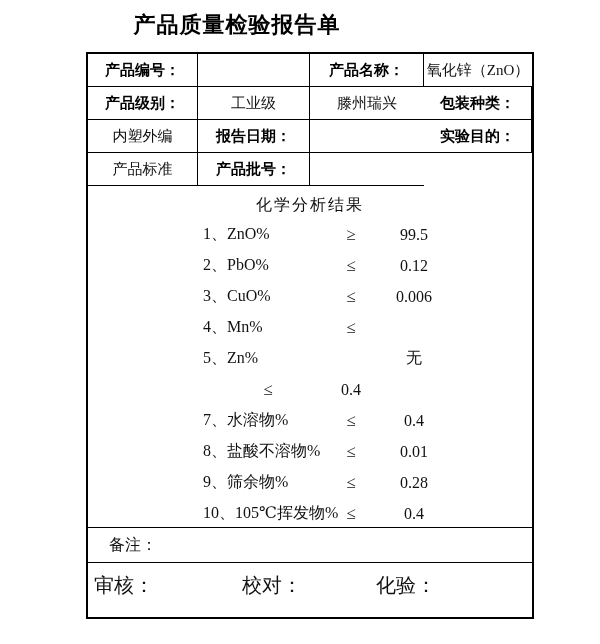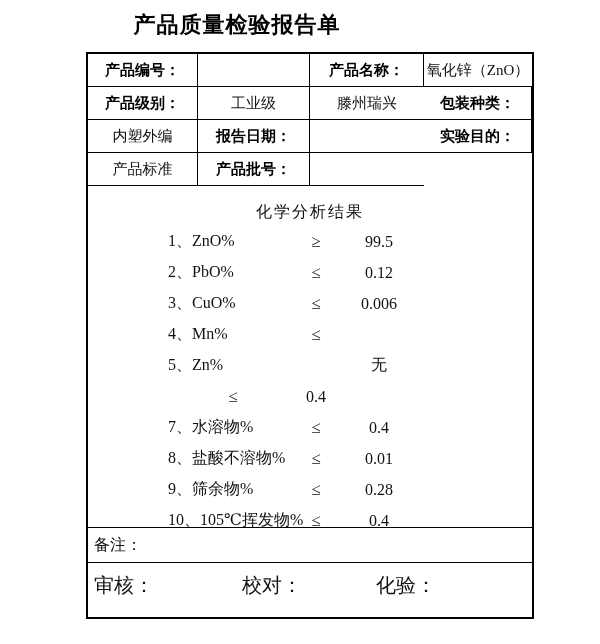--- a/index.html
+++ b/index.html
@@ -58,40 +58,40 @@
     height: 342px;
     overflow: hidden;
   }
   .chem-title {
     height: 28px;
     display: flex;
     align-items: center;
     justify-content: center;
     font-size: 16px;
     letter-spacing: 2px;
-    margin-top: 12px;
+    margin-top: 5px;
   }
   .chem-row {
     display: grid;
     grid-template-columns: 130px 36px 90px;
-    padding-left: 80px;
+    padding-left: 115px;
     height: 31px;
     align-items: center;
     font-size: 16px;
   }
   .chem-name { white-space: nowrap; overflow: visible; }
   .chem-cmp { text-align: center; font-size: 17px; }
   .chem-val { text-align: center; }
   
   .remarks {
     border-bottom: 1px solid #000;
     height: 35px;
     display: flex;
     align-items: center;
-    padding-left: 6px;
+    padding-left: 21px;
     font-size: 16px;
   }
   
   .signs {
     height: 54px;
     padding: 9px 0 0 6px;
     display: flex;
     align-items: flex-start;
     font-size: 20px;
   }

